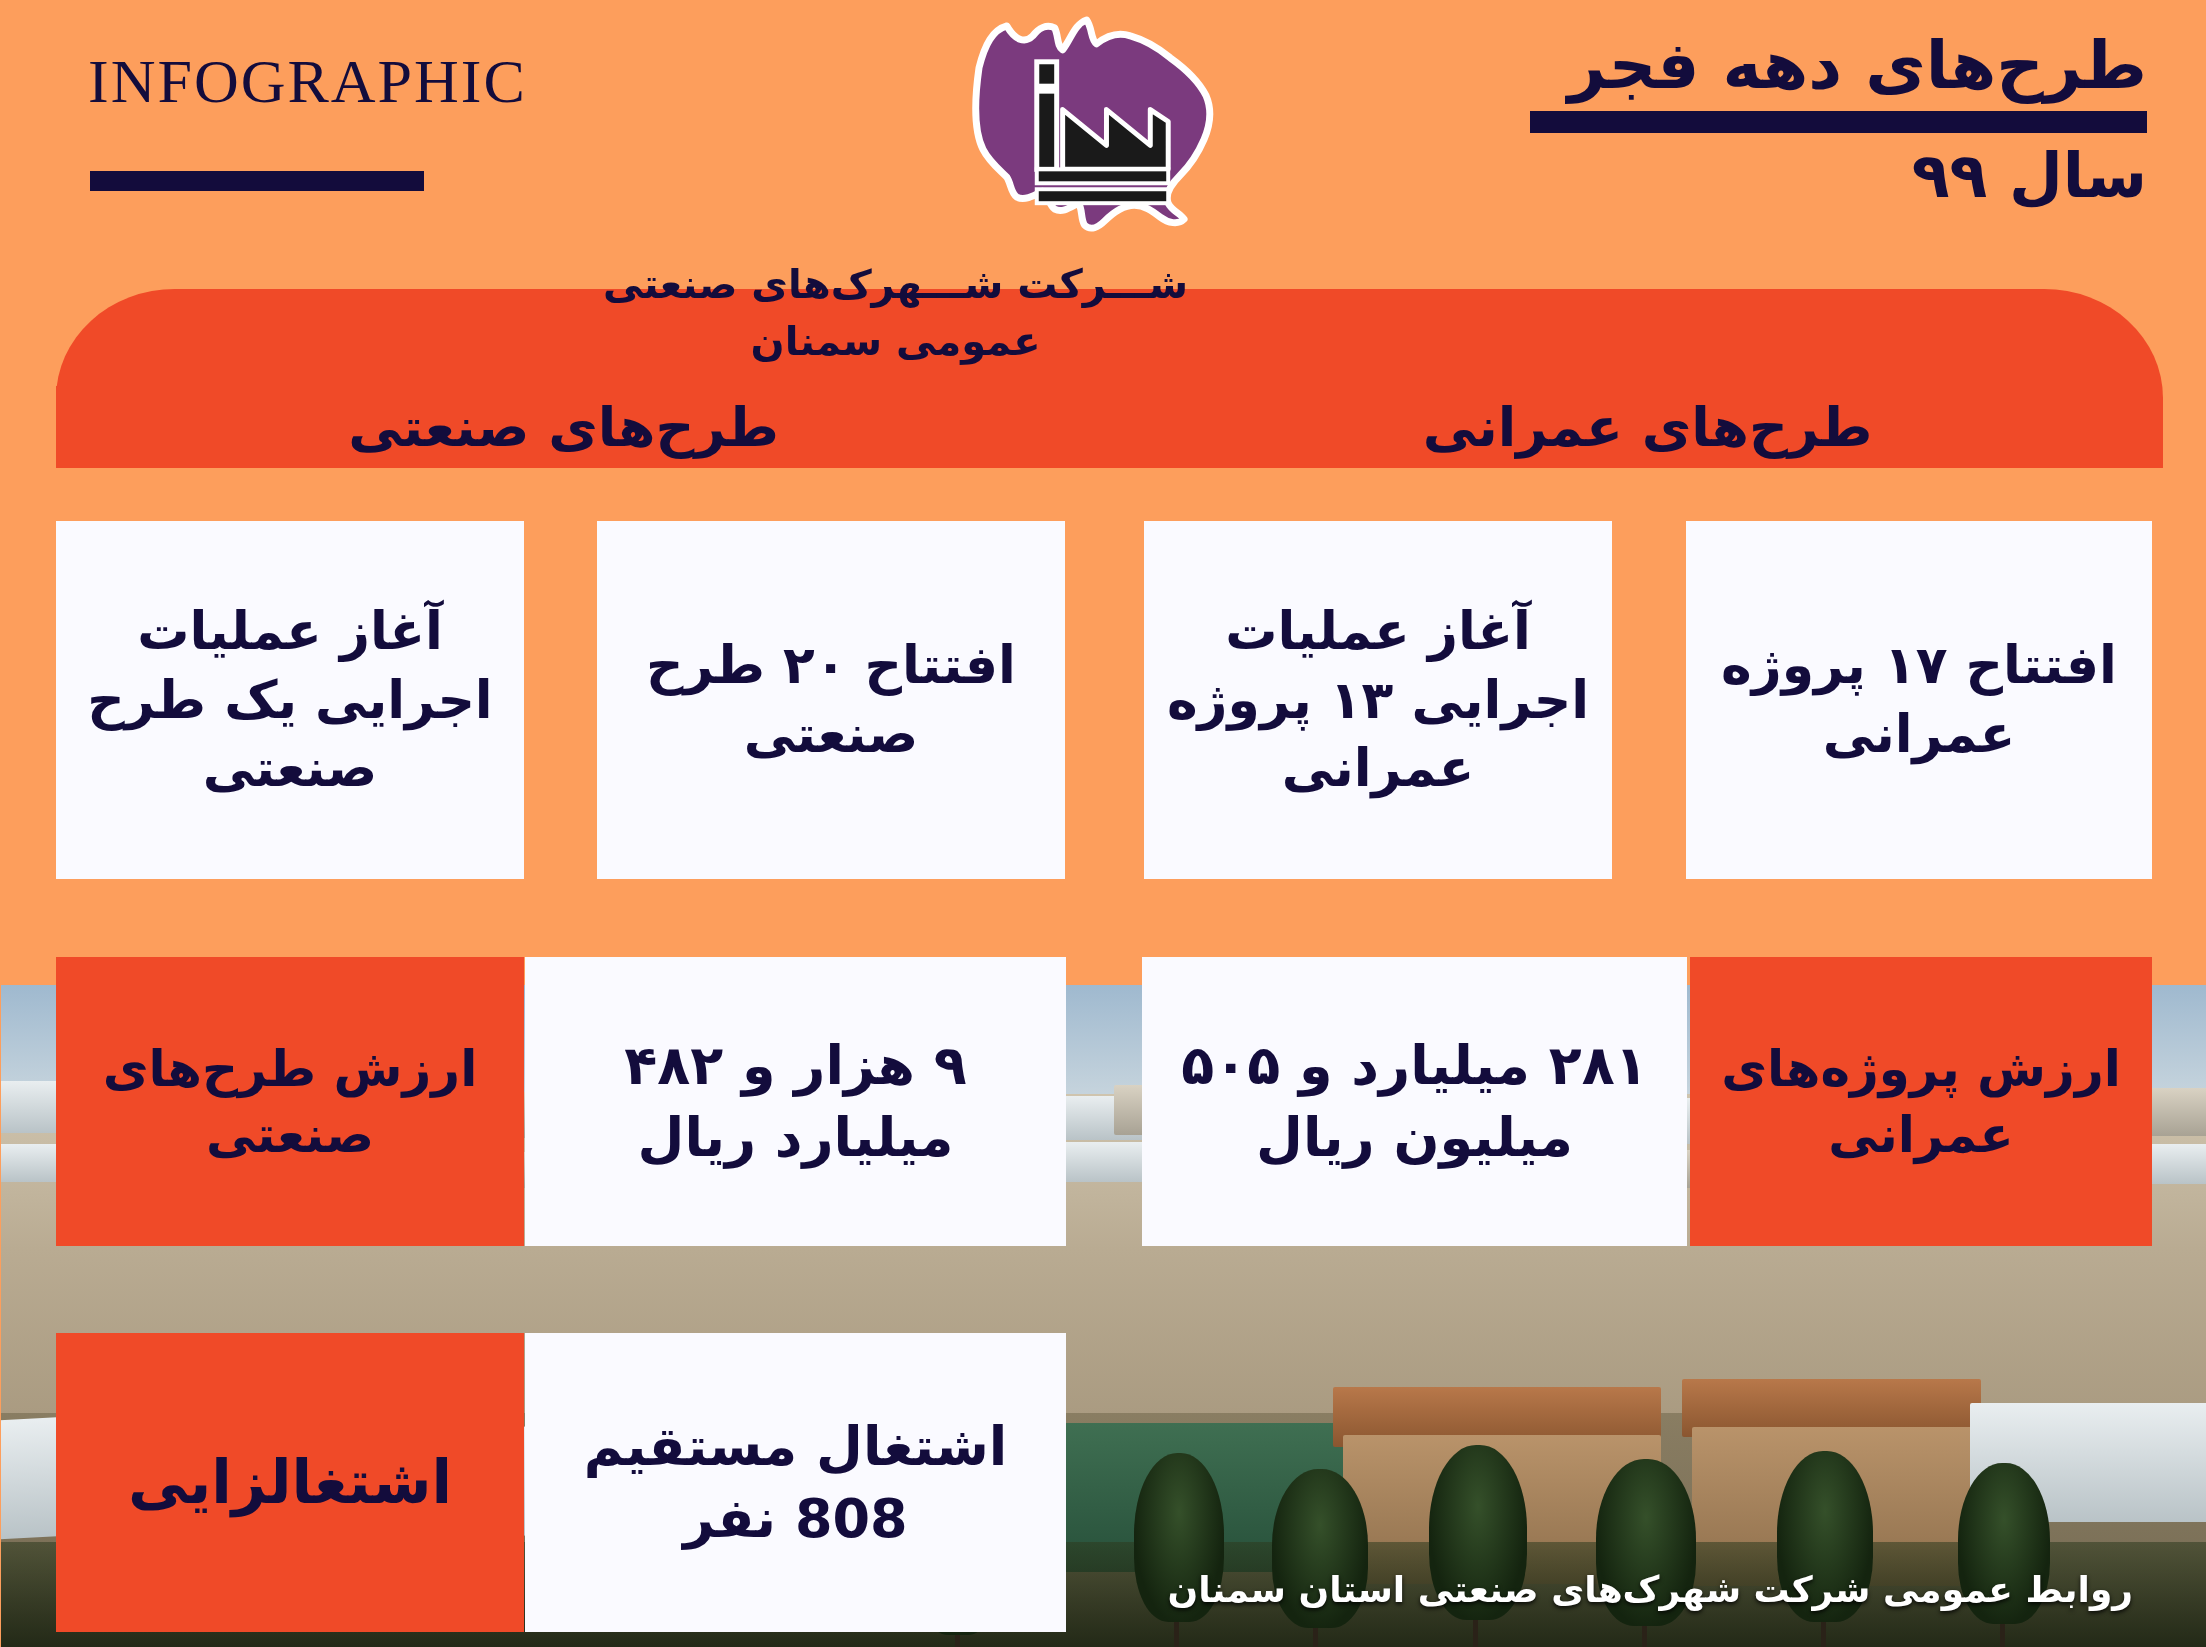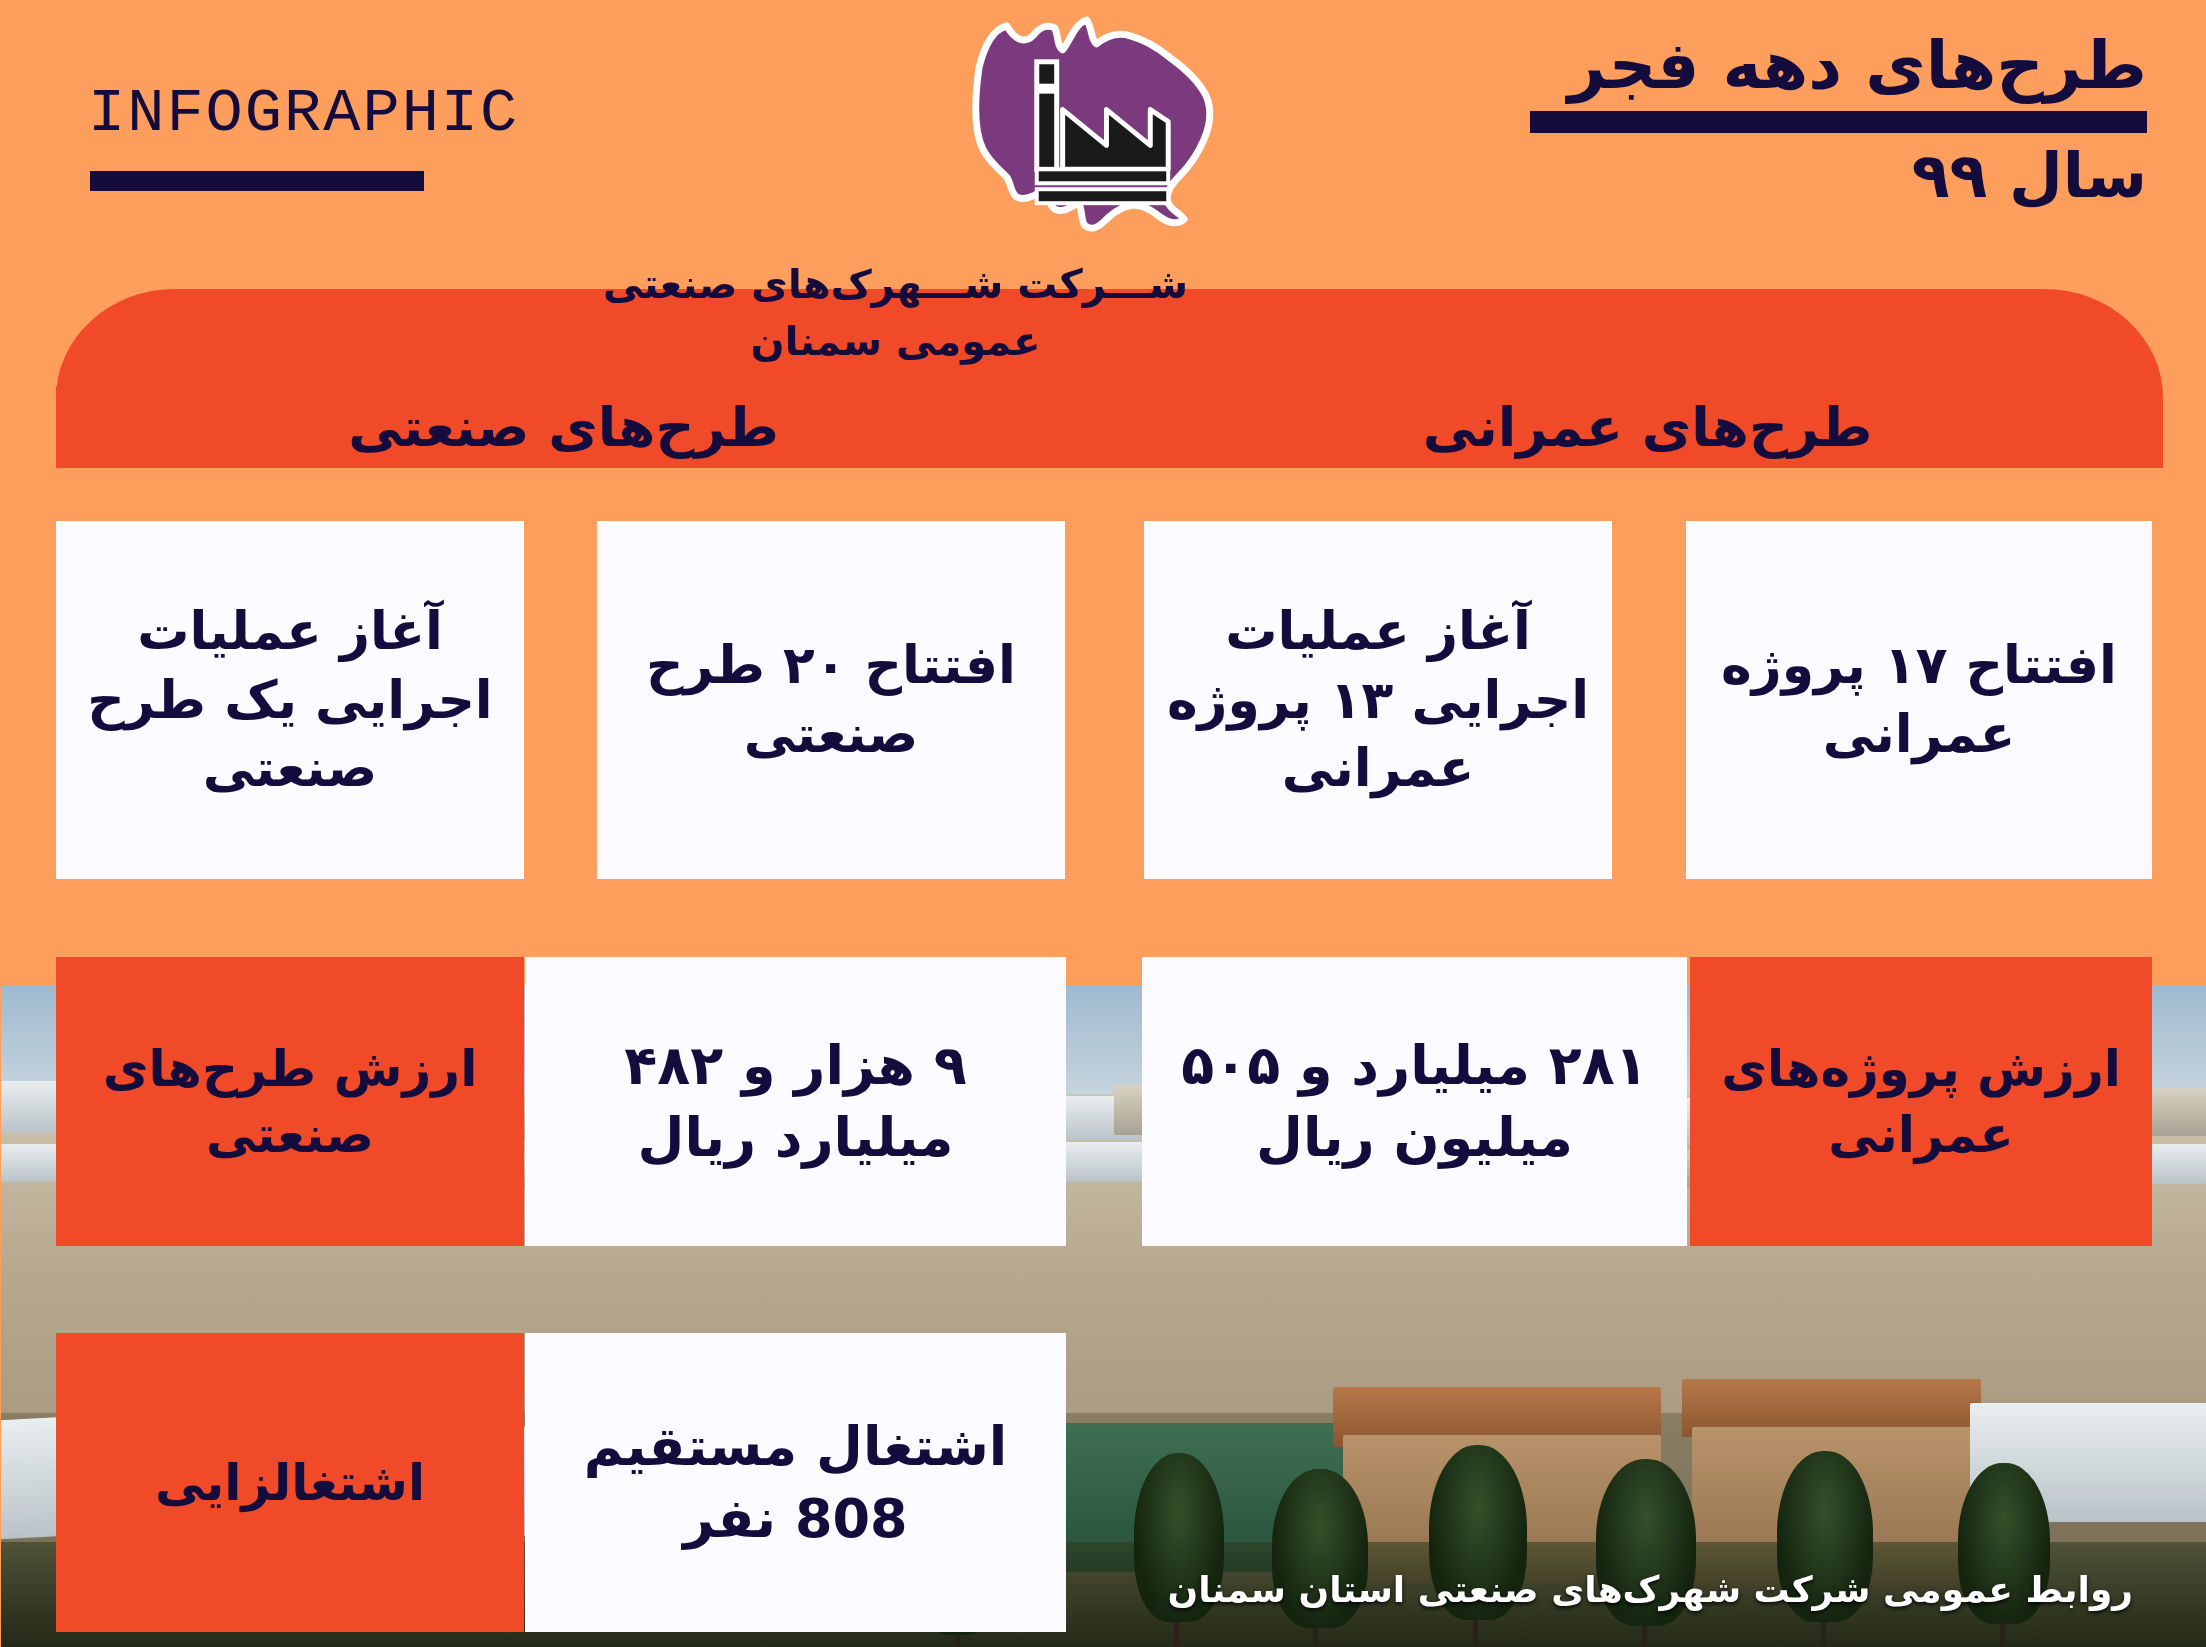--- a/index.html
+++ b/index.html
@@ -33,22 +33,22 @@
   
   .redband{
     position:absolute;left:56px;right:44px;top:289px;height:179px;
     background:#f04a28;
     border-top-left-radius:119px 109px;border-top-right-radius:119px 109px;
   }
 
   
   .infographic-word{
     position:absolute;left:88px;top:46px;
-    font-family:Liberation Mono, monospace;
-    font-size:62px;letter-spacing:2px;color:#130c3c;direction:ltr;margin-top:32px;
+    font-family:Liberation Serif, serif;
+    font-size:62px;letter-spacing:2px;color:#130c3c;direction:ltr;
   }
   .infographic-rule{position:absolute;left:90px;top:171px;width:334px;height:20px;background:#130c3c;}
 
   .logo{position:absolute;left:955px;top:10px;width:289px;height:239px;}
   .org-name{
     position:absolute;left:557px;top:256px;width:677px;
     text-align:center;color:#130c3c;font-size:40px;font-weight:700;line-height:1.42;
     direction:rtl;
   }
 
@@ -79,21 +79,21 @@
   .c-ind-start {left:56px;  top:521px; width:468px; height:358px; font-size:52px;}
   .c-ind-open  {left:597px; top:521px; width:468px; height:358px; font-size:52px;}
   .c-dev-start {left:1144px;top:521px; width:468px; height:358px; font-size:52px;}
   .c-dev-open  {left:1686px;top:521px; width:466px; height:358px; font-size:52px;}
 
   .c-ind-val-lbl{left:56px;  top:957px; width:468px; height:289px; font-size:50px;}
   .c-ind-val    {left:525px; top:957px; width:541px; height:289px; font-size:54px;}
   .c-dev-val    {left:1142px;top:957px; width:545px; height:289px; font-size:54px;}
   .c-dev-val-lbl{left:1690px;top:957px; width:462px; height:289px; font-size:50px;}
 
-  .c-job-lbl{left:56px;  top:1333px; width:468px; height:299px; font-size:50px;text-align:right;}
+  .c-job-lbl{left:56px;  top:1333px; width:468px; height:299px; font-size:60px;text-align:right;}
   .c-job-val{left:525px; top:1333px; width:541px; height:299px; font-size:54px;}
 
   .footer-credit{
     position:absolute;right:74px;bottom:38px;direction:rtl;
     color:#ffffff;font-size:36px;font-weight:800;
     text-shadow:0 2px 4px rgba(0,0,0,.85);
   }
 </style>
 </head>
 <body>

